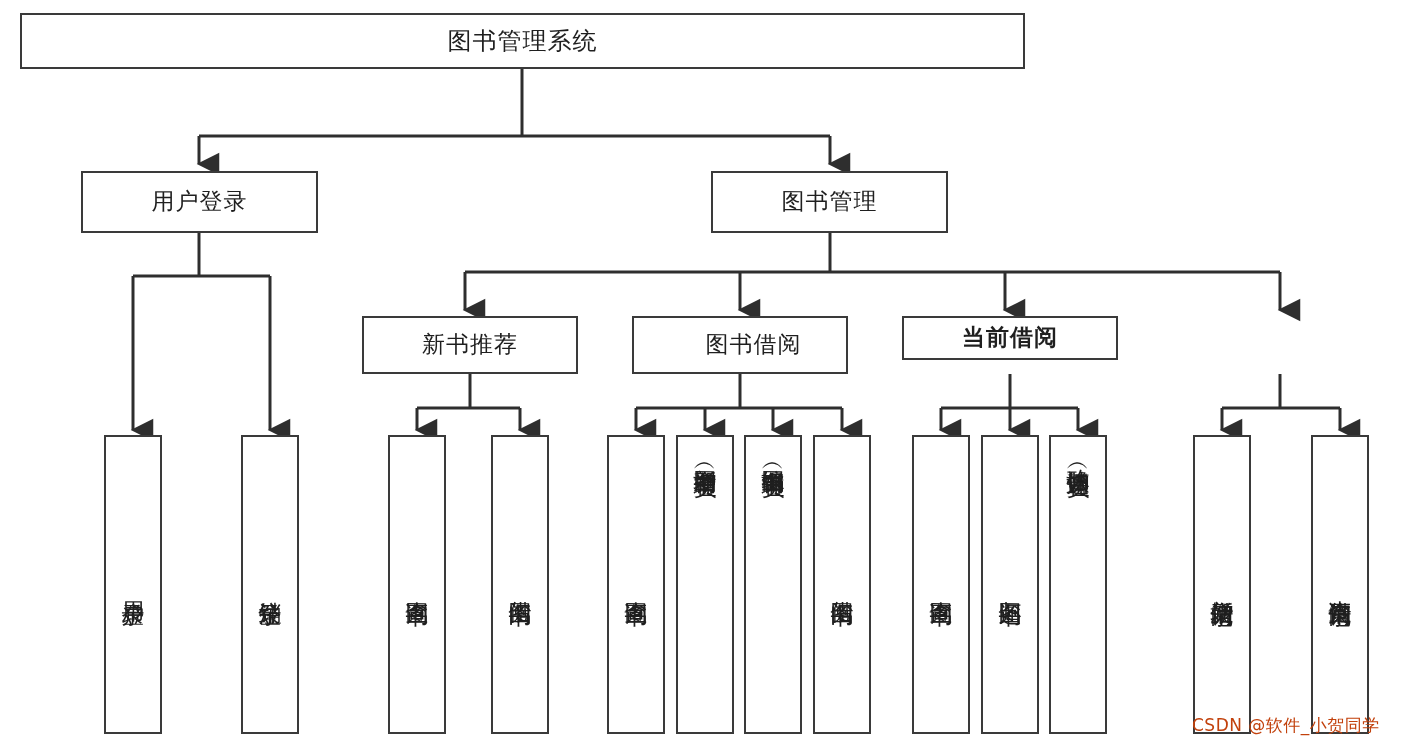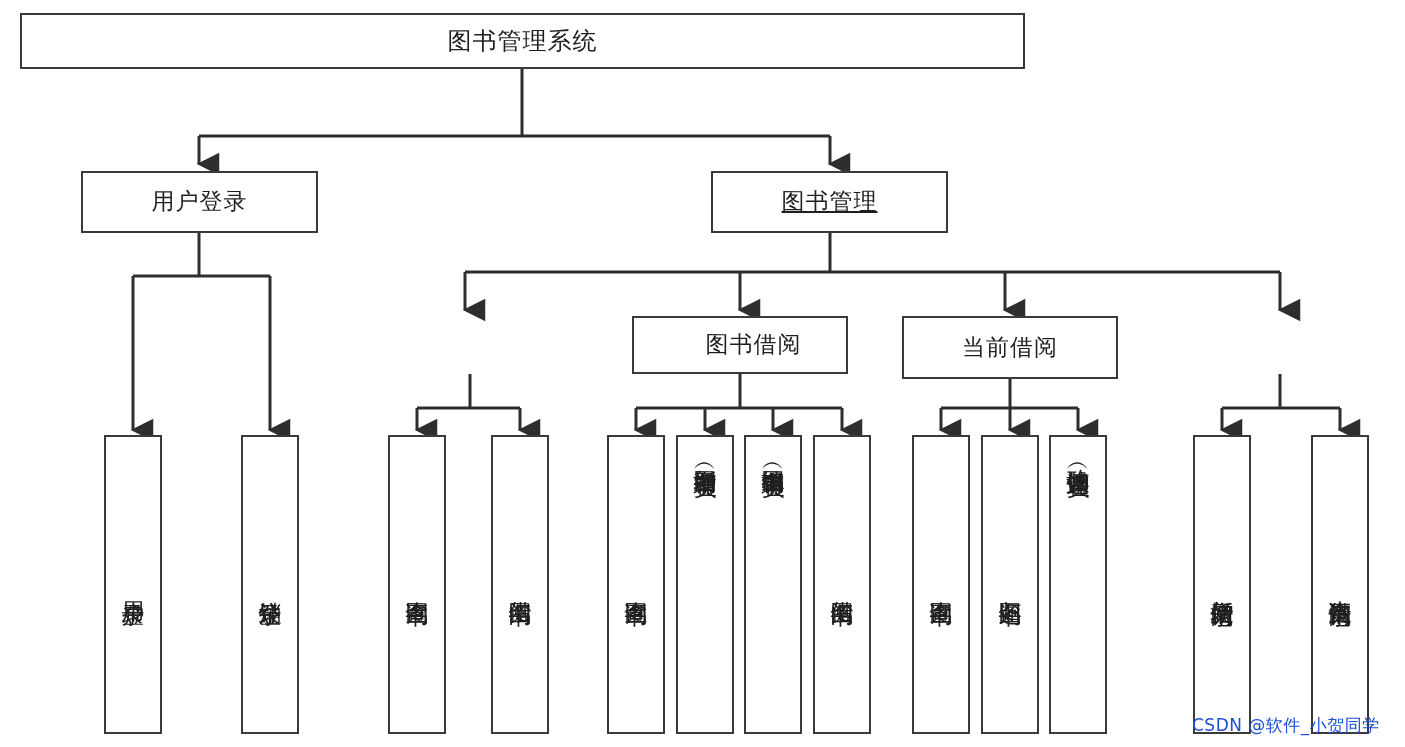--- a/index.html
+++ b/index.html
@@ -61,21 +61,21 @@
     white-space: nowrap;
     display: block;
   }
   .node.vert.midtext {
     align-items: center;
     padding-top: 0;
   }
   .watermark {
     position: absolute;
     font-size: 17px;
-    color: #1d4ed8;
+    color: #c2410c;
     white-space: nowrap;
     letter-spacing: 0.5px;
     font-family: "DejaVu Sans", "Liberation Sans", sans-serif;
   }
 </style>
 </head>
 <body>
 
 <div id="canvas">
 
@@ -129,28 +129,31 @@
     </g>
   </svg>
 
   <div class="node horiz root" style="left:20px; top:13px; width:1005px; height:56px;">
     <span>图书管理系统</span>
   </div>
 
   <div class="node horiz" style="left:81px; top:171px; width:237px; height:62px;">
     <span>用户登录</span>
   </div>
-  <div class="node horiz" style="left:711px; top:171px; width:237px; height:62px;text-decoration:underline;">
+  <div class="node horiz" style="left:711px; top:171px; width:237px; height:62px;">
     <span>图书管理</span>
   </div>
 
+  <div class="node horiz" style="left:362px; top:316px; width:216px; height:58px;">
+    <span>新书推荐</span>
+  </div>
   <div class="node horiz" style="left:632px; top:316px; width:216px; height:58px;padding-left:27px;">
     <span>图书借阅</span>
   </div>
-  <div class="node horiz" style="left:902px; top:316px; width:216px; height:63px;">
+  <div class="node horiz" style="left:902px; top:316px; width:216px; height:44px;font-weight:bold;">
     <span>当前借阅</span>
   </div>
 
   <div class="node vert midtext" style="left:104px; top:435px; width:58px; height:299px;">
     <span class="vlabel">用户登录</span>
   </div>
   <div class="node vert midtext" style="left:241px; top:435px; width:58px; height:299px;">
     <span class="vlabel">注销登录</span>
   </div>
 

